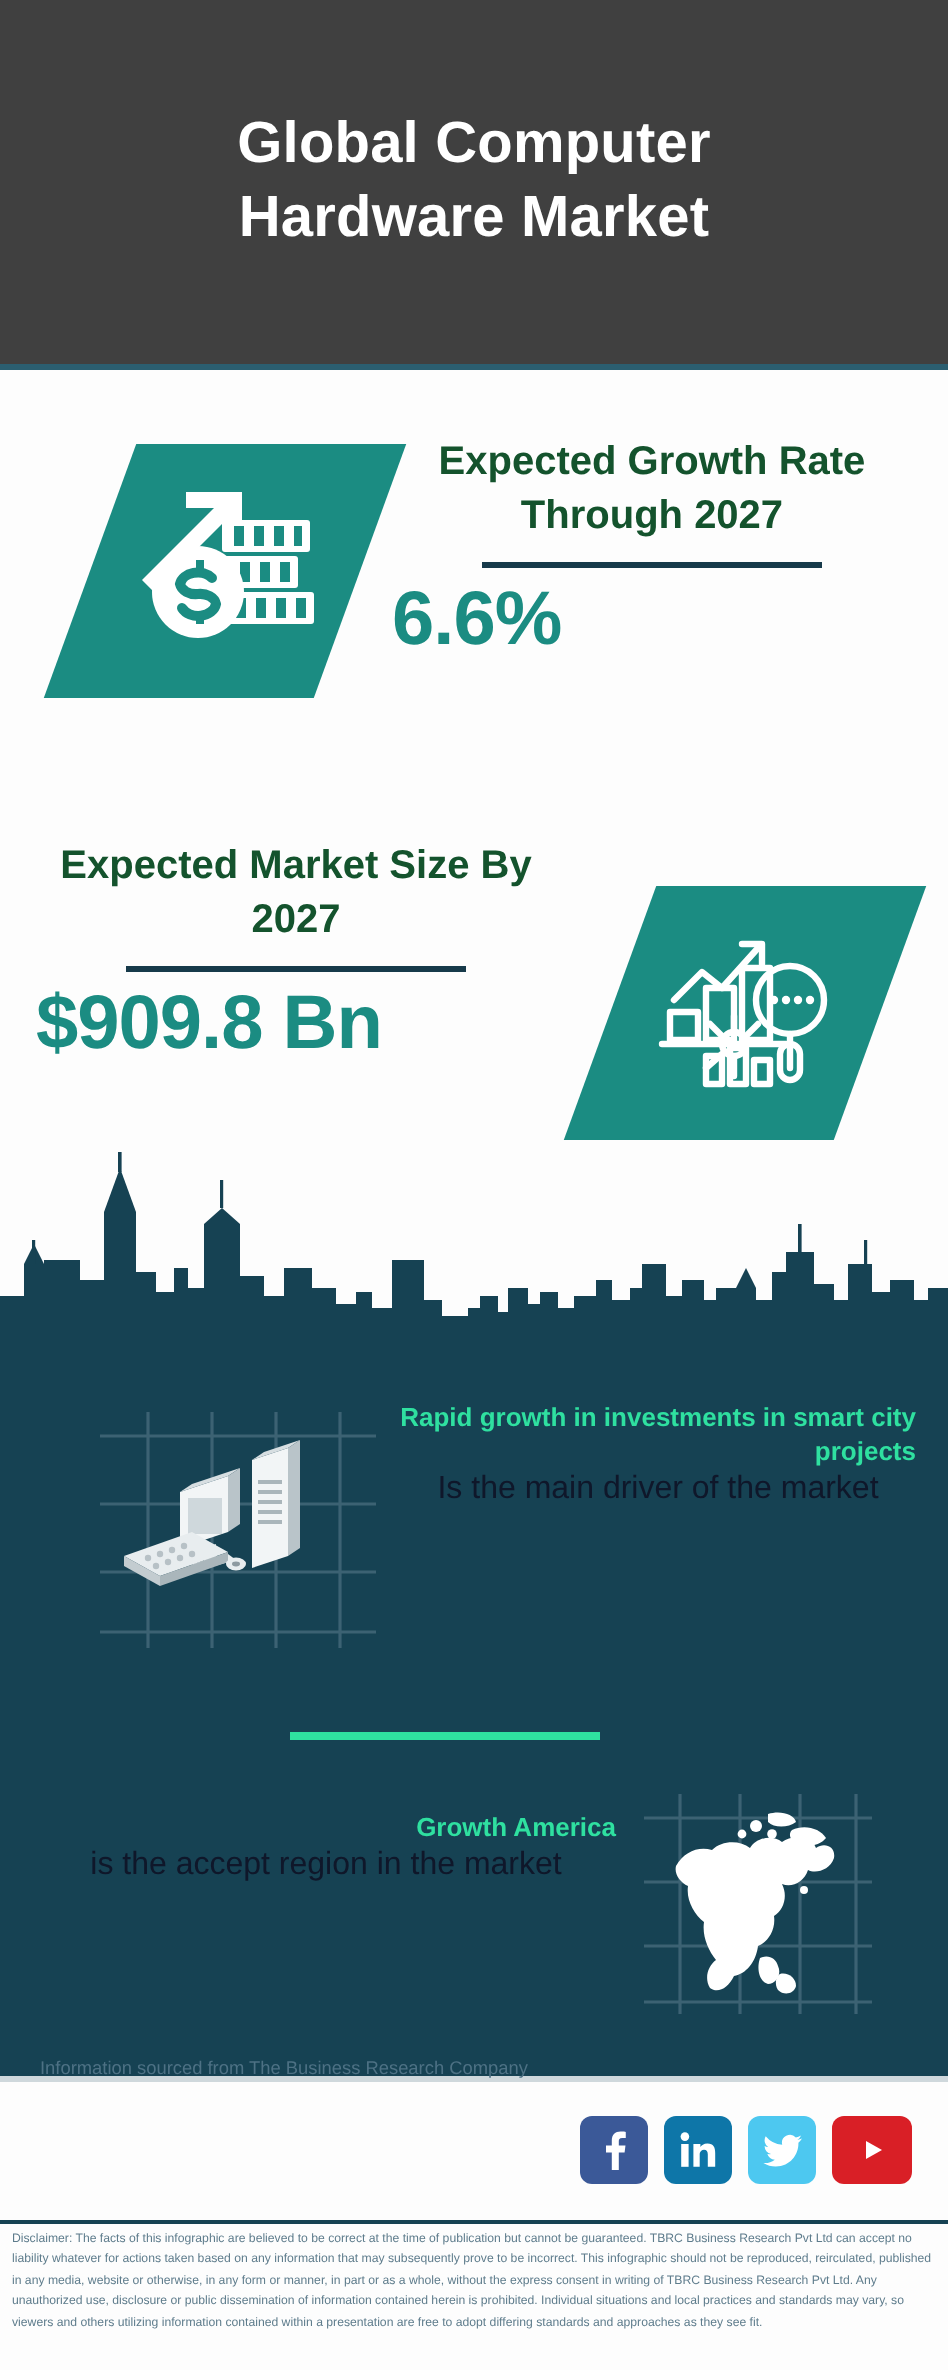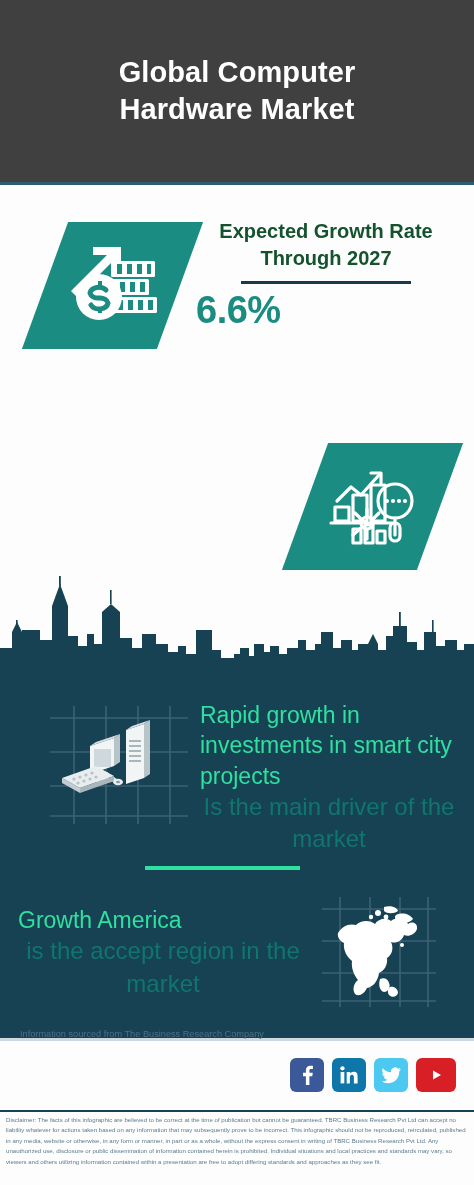--- a/index.html
+++ b/index.html
@@ -67,24 +67,24 @@
   .icon-grid{position:absolute;}
   .icon-grid svg{display:block;}
 
   .grid-computer{left:44px;top:700px;width:150px;height:130px;}
   .grid-map{left:318px;top:893px;width:120px;height:118px;}
 
   .block-driver{position:absolute;left:200px;top:700px;width:258px;}
   .block-region{position:absolute;left:18px;top:905px;width:290px;}
 
   .hl-green{
-    color:#2fe0a0;font-size:23px;font-weight:normal;line-height:1.32;text-align:left;
+    color:#2fe0a0;font-size:13px;font-weight:bold;line-height:1.32;text-align:right;
   }
   .hl-white{
-    color:#0f766e;font-size:24px;font-weight:normal;line-height:1.34;text-align:center;
+    color:#0f172a;font-size:16px;font-weight:normal;line-height:1.34;text-align:center;
   }
   .mid-rule{
     position:absolute;left:145px;top:866px;width:155px;height:4px;background:#2fe0a0;
   }
 
   
   .footer{
     position:absolute;left:0;top:1041px;width:474px;height:68px;
     background:#fdfdfd;
   }
@@ -160,20 +160,25 @@
       </span>
     </div>
   </div>
 
   <div class="block-growth">
     <div class="stat-head">Expected Growth Rate Through 2027</div>
     <div class="stat-rule"></div>
     <div class="stat-value">6.6%</div>
   </div>
 
+  <div class="block-size">
+    <div class="stat-head">Expected Market Size By 2027</div>
+    <div class="stat-rule"></div>
+    <div class="stat-value">$909.8 Bn</div>
+  </div>
 
   <div class="para tile2">
     <div class="para-inner">
       <span>
         <svg width="92" height="88" viewBox="0 0 92 88">
           <g fill="none" stroke="#ffffff" stroke-width="3.2" stroke-linejoin="round" stroke-linecap="round">
             <polyline points="10,40 24,26 34,34 52,14"></polyline>
             <polyline points="44,12 54,12 54,22"></polyline>
             <rect x="8" y="46" width="14" height="14"></rect>
             <rect x="26" y="34" width="14" height="26"></rect>

